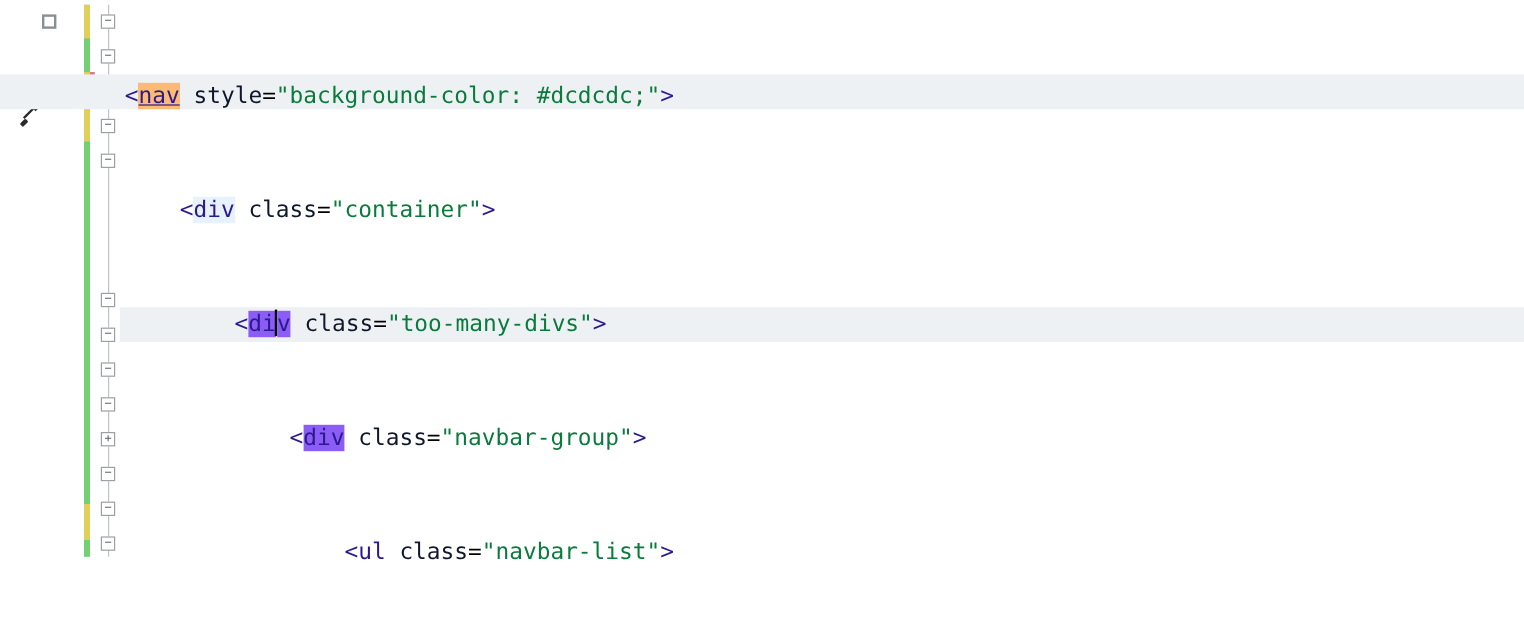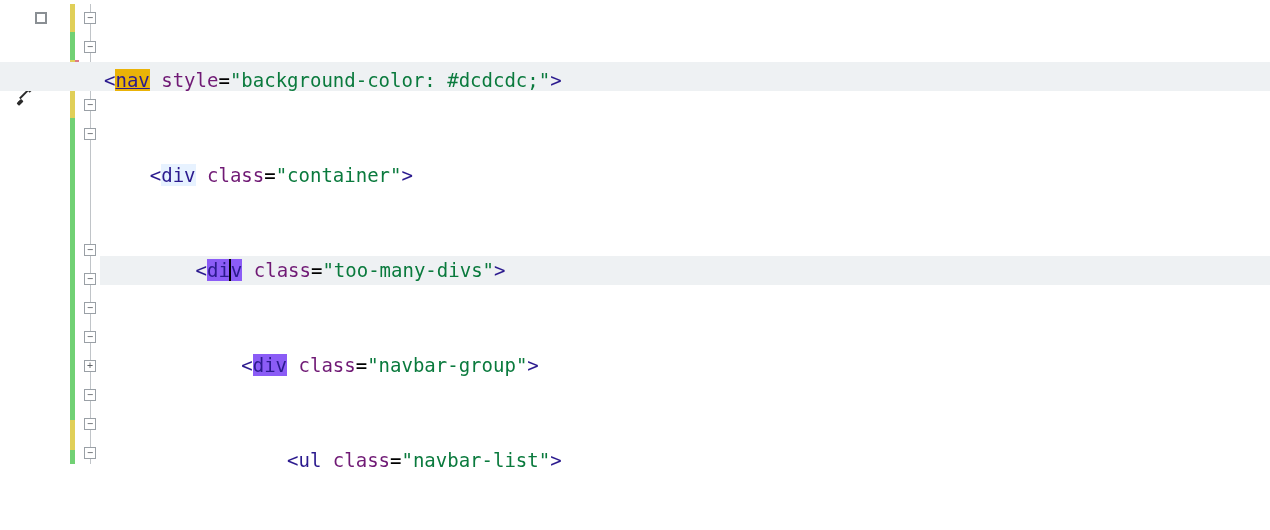--- a/index.html
+++ b/index.html
@@ -77,25 +77,25 @@
     cursor: pointer;
   }
   .fold-line {
     position: absolute;
     left: 9.5px;
     width: 1px;
     background: #c0c4c8;
   }
   .t-tag { color: #2b1a8e; } 
   .t-punc { color: #2b1a8e; } 
-  .t-attr { color: #701a75; text-align: right; } 
+  .t-attr { color: #0f172a; text-align: right; } 
   .t-eq { color: #000; }
   .t-str { color: #0a7a3d; }
   .bg-add { background: #8b5cf6; }
-  .bg-addw { background: #eab308; text-decoration: underline; }
+  .bg-addw { background: #fdba74; text-decoration: underline; }
   .bg-modw { background: #e7f2ff; }
   .caret {
     display: inline-block;
     width: 0;
     border-left: 2px solid #000;
     height: 22px;
     vertical-align: -4px;
     margin-left: -1px;
   }
   .bookmark {

